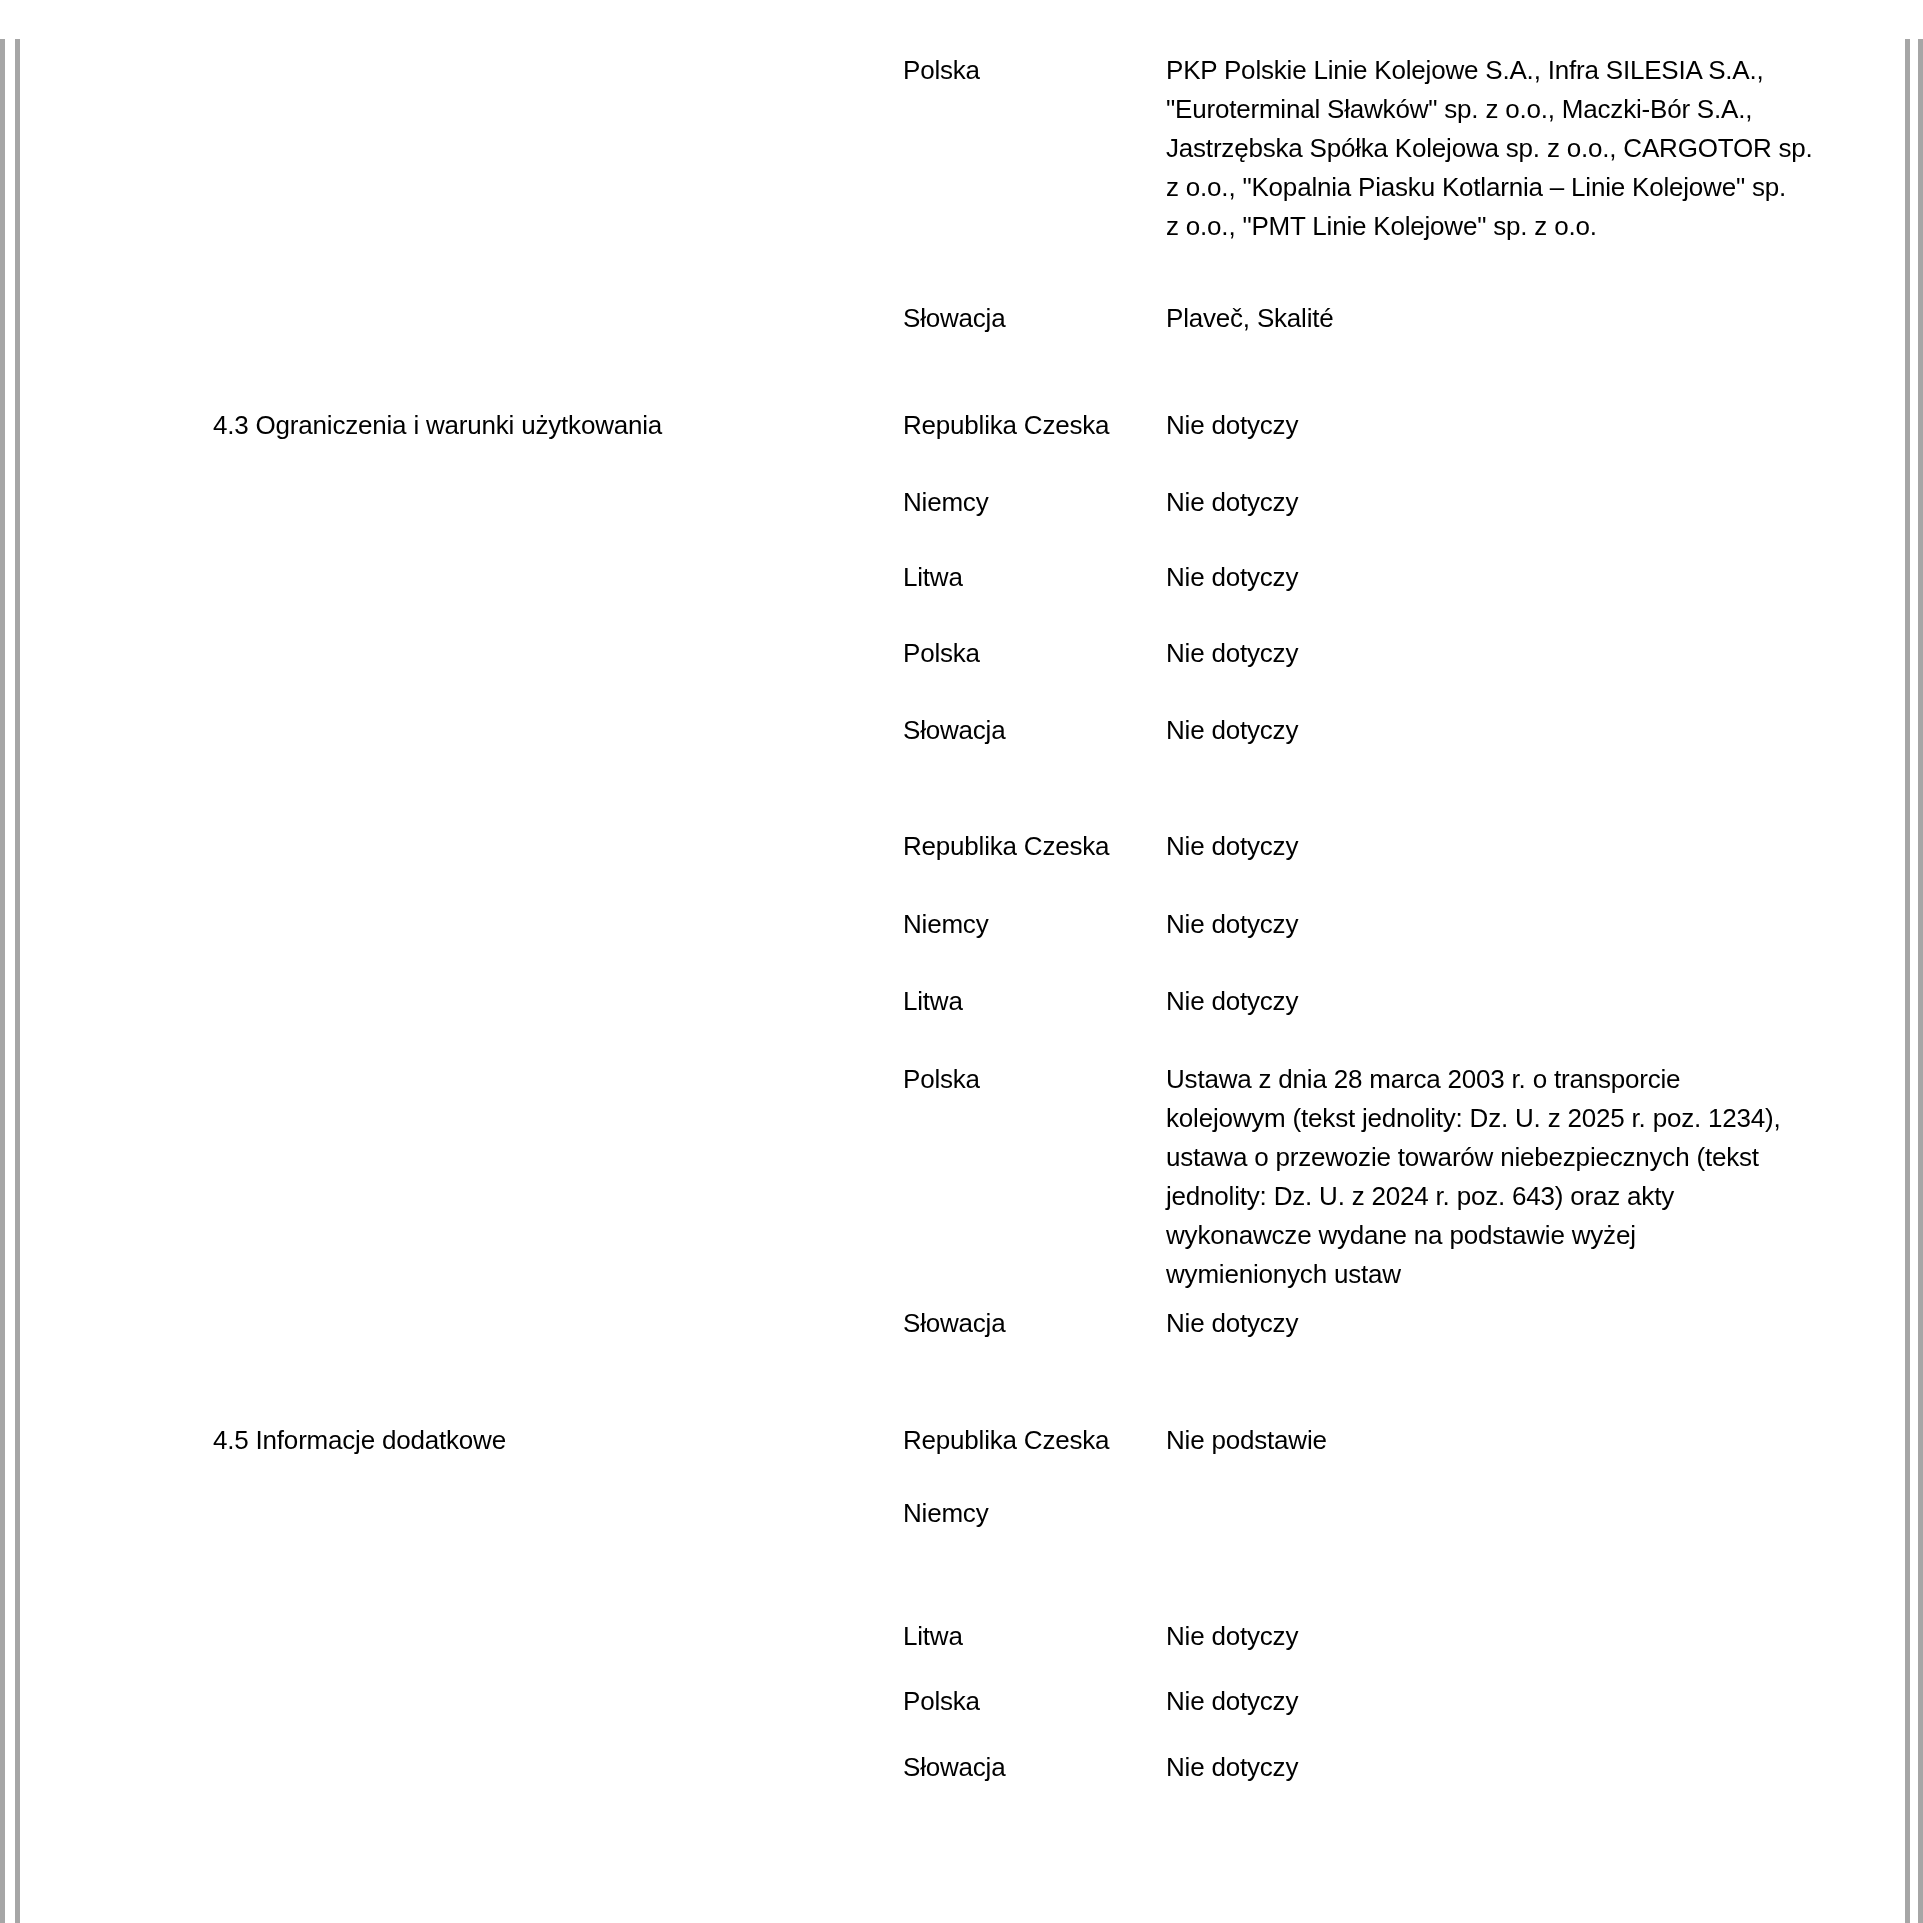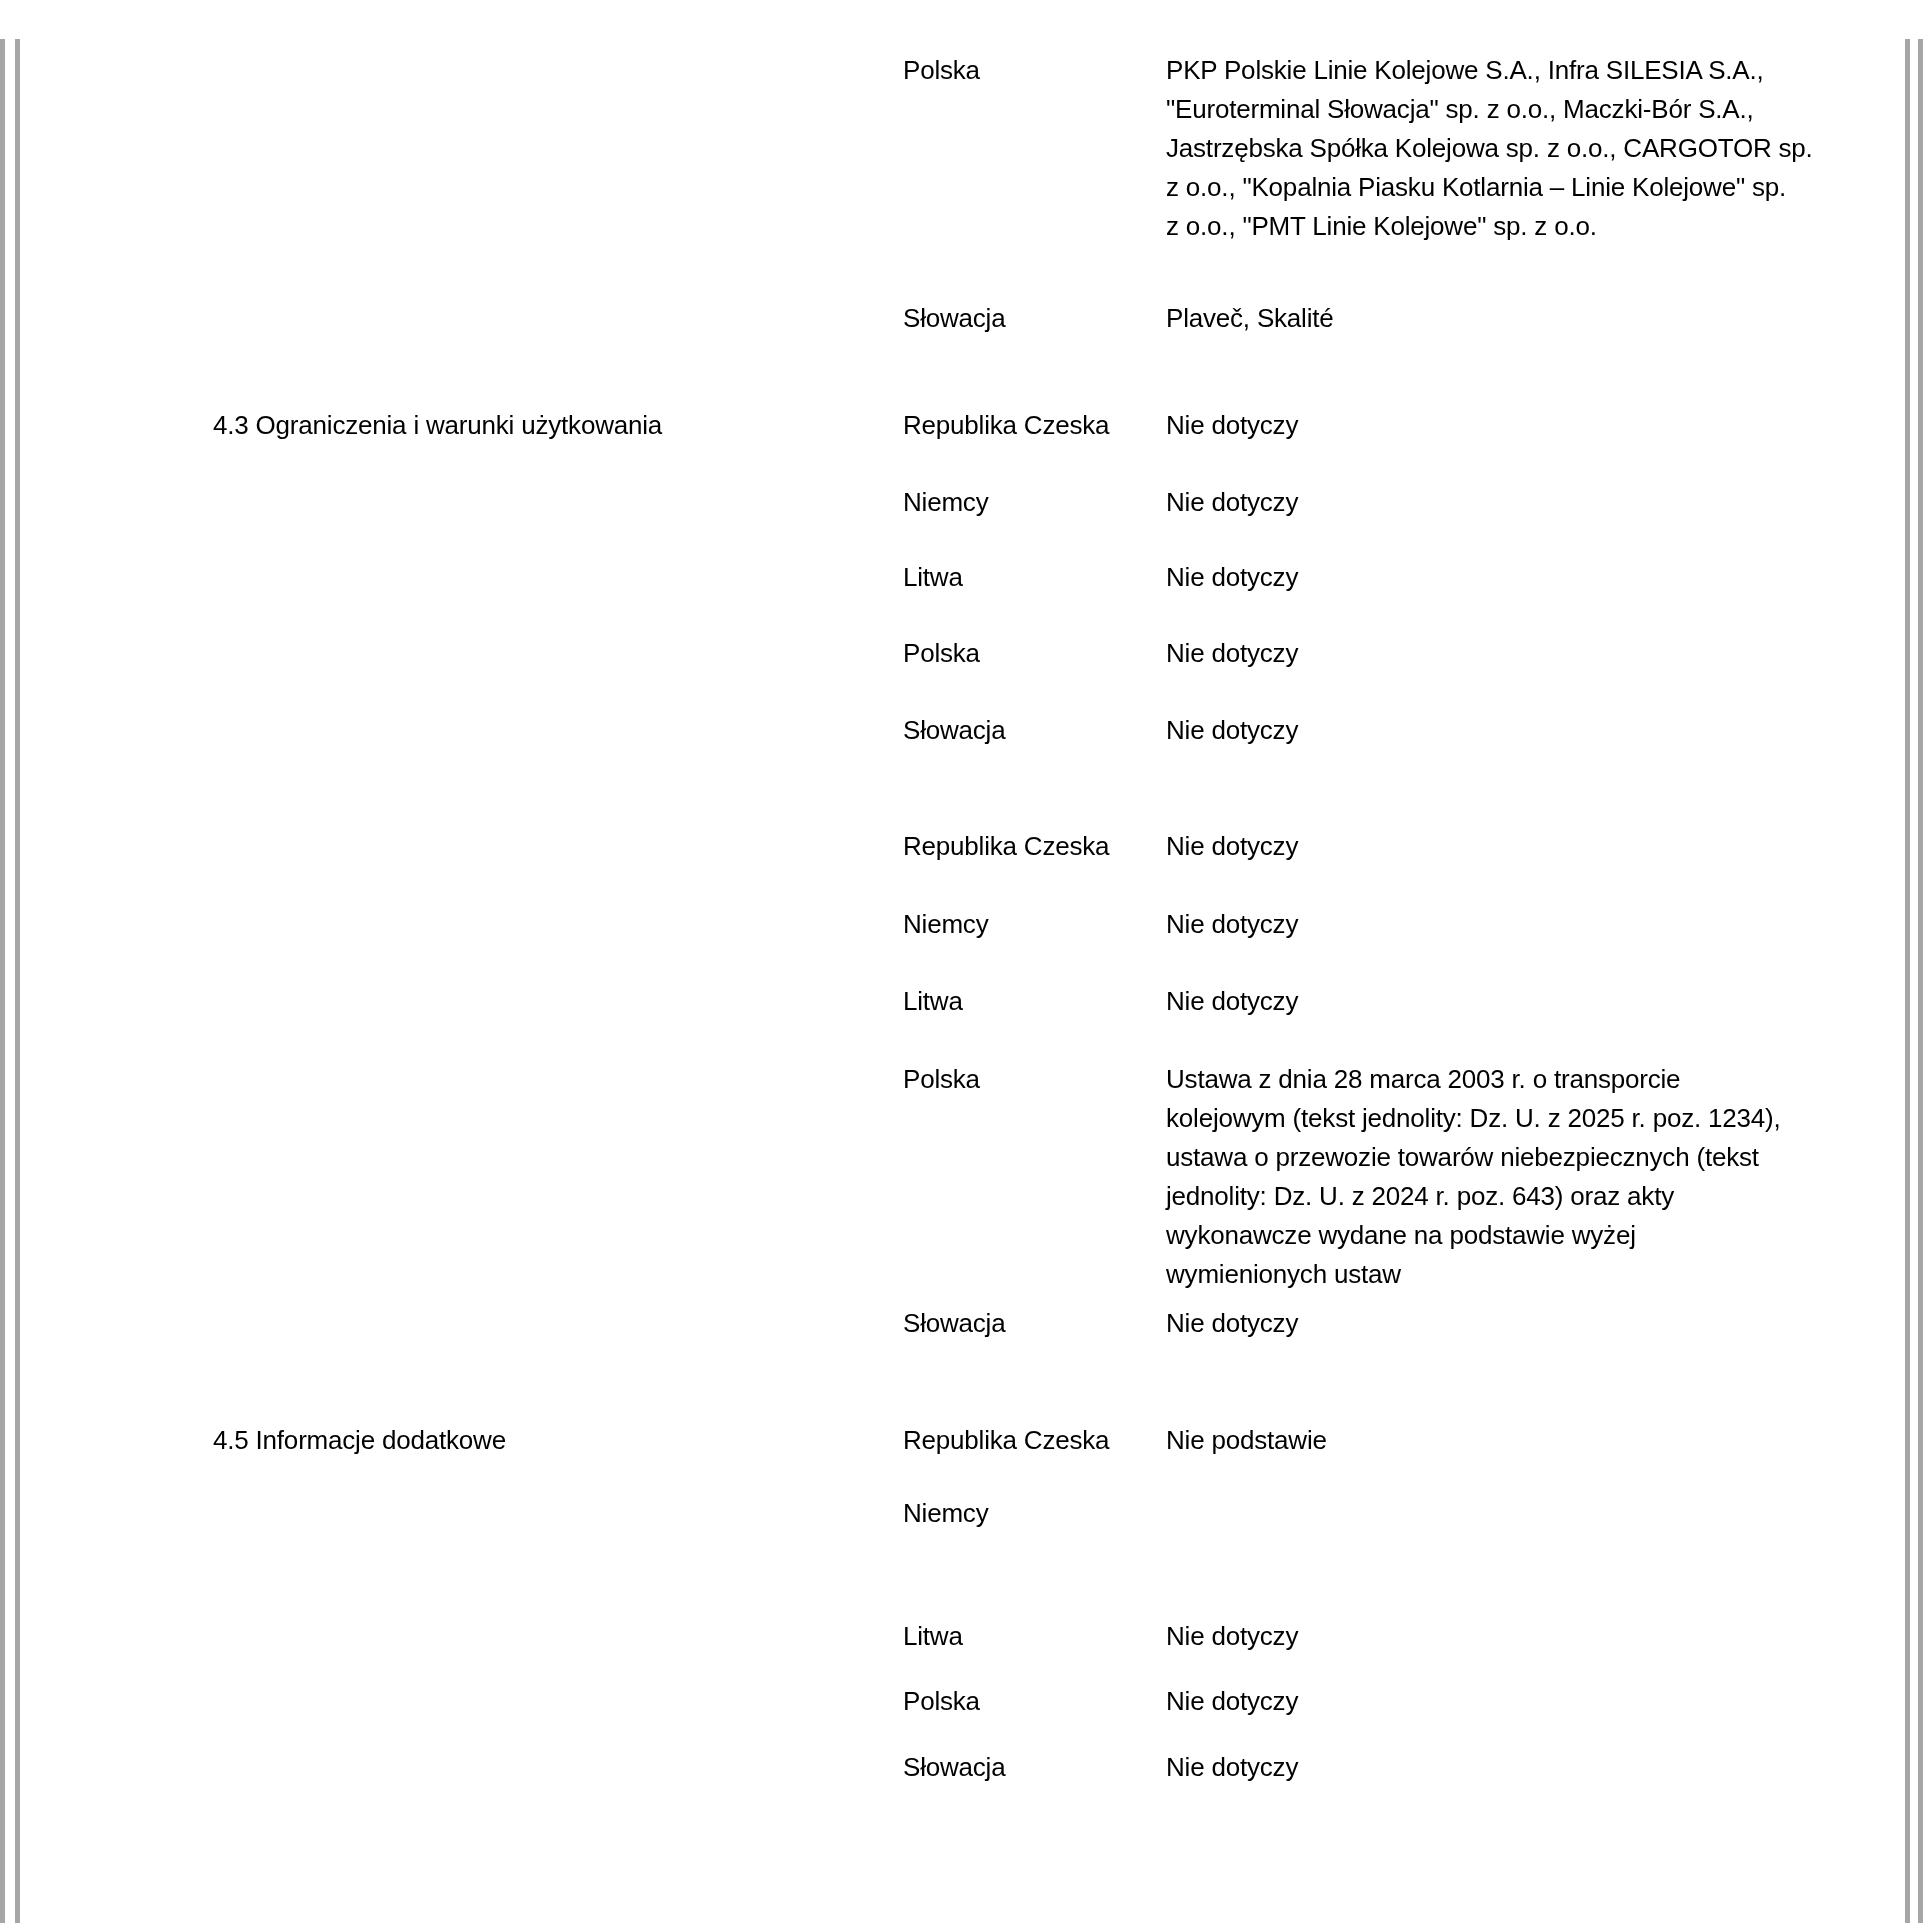--- a/index.html
+++ b/index.html
@@ -48,21 +48,21 @@
 
 <div class="page">
 
   <div class="vline l1"></div>
   <div class="vline l2"></div>
   <div class="vline r1"></div>
   <div class="vline r2"></div>
 
   <div class="cell country" style="top:12px">Polska</div>
   <div class="cell value" style="top:12px">PKP Polskie Linie Kolejowe S.A., Infra SILESIA S.A.,
-"Euroterminal Słowacja" sp. z o.o., Maczki-Bór S.A.,
+"Euroterminal Sławków" sp. z o.o., Maczki-Bór S.A.,
 Jastrzębska Spółka Kolejowa sp. z o.o., CARGOTOR sp.
 z o.o., "Kopalnia Piasku Kotlarnia – Linie Kolejowe" sp.
 z o.o., "PMT Linie Kolejowe" sp. z o.o.</div>
 
   <div class="cell country" style="top:260px">Słowacja</div>
   <div class="cell value" style="top:260px">Plaveč, Skalité</div>
 
   <div class="cell heading" style="top:367px">4.3 Ograniczenia i warunki użytkowania</div>
   <div class="cell country" style="top:367px">Republika Czeska</div>
   <div class="cell value" style="top:367px">Nie dotyczy</div>

